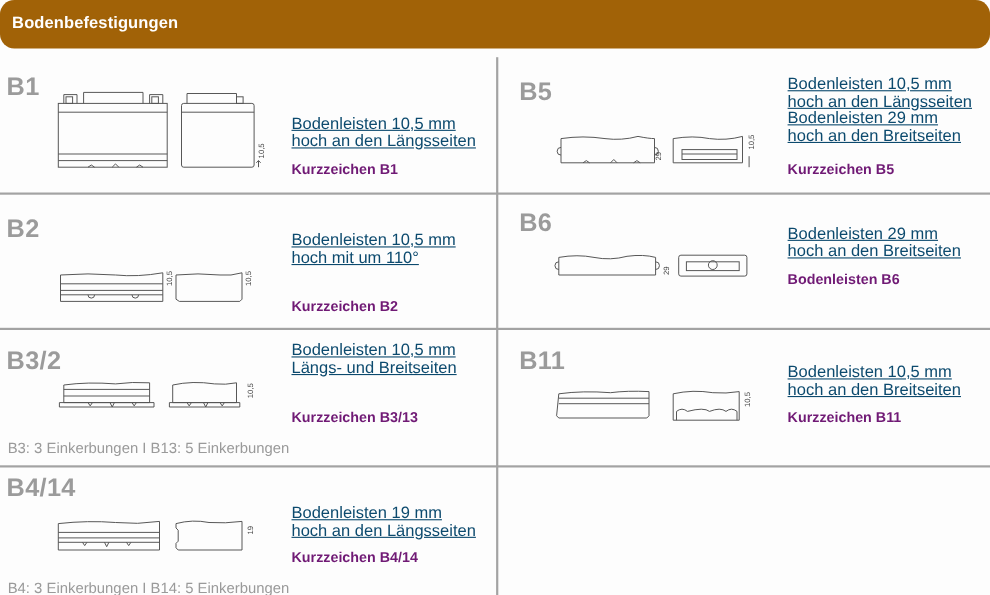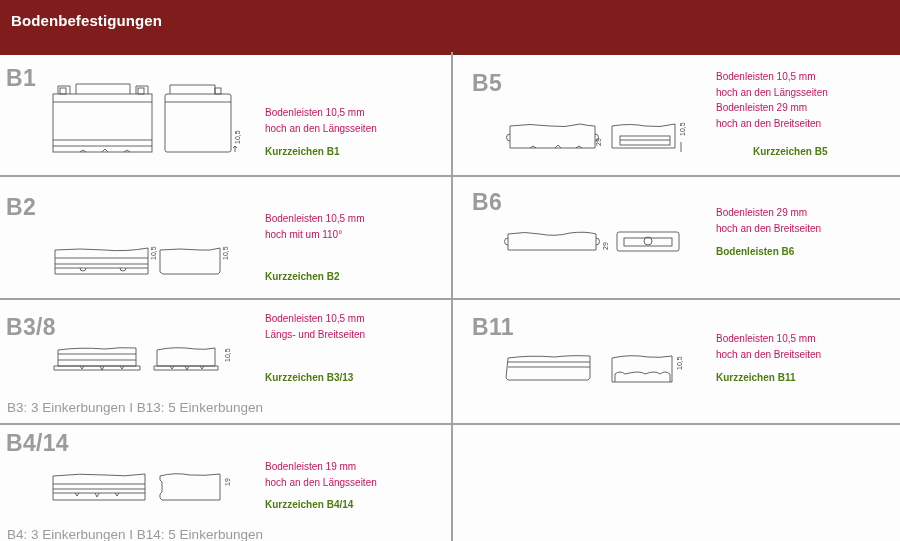--- a/index.html
+++ b/index.html
@@ -1,40 +1,41 @@
 <!DOCTYPE html>
 <html><head>
 <meta charset="utf-8">
 <style>
   * { box-sizing: border-box; margin: 0; padding: 0; }
   html, body { width: 900px; height: 541px; overflow: hidden; background: #fdfdfd; }
   body { font-family: "Liberation Sans", sans-serif; color: #1a1a1a; position: relative; }
 
   .header {
-    position: absolute; left: 0; top: 0; width: 900px; height: 55px;
-    background: #7f1d1d;
+    position: absolute; left: 0; top: 0; width: 900px; height: 44px;
+    background: #a16207;
+    border-radius: 13px;
   }
   .header-title {
     position: absolute; left: 11px; top: 12px;
     font-size: 15px; font-weight: bold; color: #ffffff; letter-spacing: 0.1px;
   }
 
   .vline { position: absolute; left: 451px; top: 52px; width: 2px; height: 489px; background: #a3a3a3; }
   .hline { position: absolute; left: 0; width: 900px; height: 2px; background: #a3a3a3; }
 
   .cell { position: absolute; }
   .code {
     position: absolute; font-size: 23px; font-weight: bold; color: #9b9b9b; letter-spacing: 0.3px; text-align: right;
   }
   .desc {
-    position: absolute; font-size: 10px; line-height: 15.5px; color: #be185d;
+    position: absolute; font-size: 15px; line-height: 15.5px; color: #0c4a6e; text-decoration: underline;
   }
   .desc .line { display: block; white-space: nowrap; }
   .short {
-    position: absolute; font-size: 10px; font-weight: bold; color: #4d7c0f; white-space: nowrap;
+    position: absolute; font-size: 13px; font-weight: bold; color: #701a75; white-space: nowrap;
   }
   .note {
     position: absolute; font-size: 13.5px; color: #9a9a9a; white-space: nowrap;
   }
   .drawing { position: absolute; }
   svg .s { fill: none; stroke: #555; stroke-width: 0.9; }
   svg text { font-family: "Liberation Sans", sans-serif; font-size: 7px; fill: #444; }
 </style>
 </head>
 <body>
@@ -87,21 +88,21 @@
     <line class="s" x1="120" y1="22" x2="170" y2="22"></line>
     <text x="0" y="0" transform="translate(185,18) rotate(-90)">10,5</text>
     <path class="s" d="M181 24 V34"></path>
   </svg>
   <div class="desc" style="left:716px;top:69px">
     <span class="line">Bodenleisten 10,5 mm</span>
     <span class="line">hoch an den Längsseiten</span>
     <span class="line">Bodenleisten 29 mm</span>
     <span class="line">hoch an den Breitseiten</span>
   </div>
-  <span class="short" style="left:753px;top:146px">Kurzzeichen B5</span>
+  <span class="short" style="left:716px;top:146px">Kurzzeichen B5</span>
 </div>
 
 <div class="cell">
   <span class="code" style="left:6px;top:194px">B2</span>
   <svg class="drawing" style="left:50px;top:244px" width="200" height="40">
     <path class="s" d="M5 6 Q30 4 55 6 Q75 8 98 4 V30 H5 Z"></path>
     <line class="s" x1="5" y1="14" x2="98" y2="14"></line>
     <line class="s" x1="5" y1="20" x2="98" y2="20"></line>
     <line class="s" x1="5" y1="24" x2="98" y2="24"></line>
     <path class="s" d="M30 24 a3 3 0 0 0 6 0 M70 24 a3 3 0 0 0 6 0"></path>
@@ -127,21 +128,21 @@
     <circle class="s" cx="148" cy="13" r="4"></circle>
   </svg>
   <div class="desc" style="left:716px;top:205px">
     <span class="line">Bodenleisten 29 mm</span>
     <span class="line">hoch an den Breitseiten</span>
   </div>
   <span class="short" style="left:716px;top:246px">Bodenleisten B6</span>
 </div>
 
 <div class="cell">
-  <span class="code" style="left:6px;top:314px">B3/8</span>
+  <span class="code" style="left:6px;top:314px">B3/2</span>
   <svg class="drawing" style="left:50px;top:344px" width="200" height="40">
     <path class="s" d="M4 22 H90 V26 H4 Z"></path>
     <path class="s" d="M8 6 Q30 3 55 5 Q70 3 86 4 V22 H8 Z"></path>
     <line class="s" x1="8" y1="10" x2="86" y2="10"></line>
     <line class="s" x1="8" y1="16" x2="86" y2="16"></line>
     <path class="s" d="M30 22 l2 3 l2 -3 M50 22 l2 4 l2 -4 M70 22 l2 3 l2 -3"></path>
     <path class="s" d="M104 22 H168 V26 H104 Z"></path>
     <path class="s" d="M107 6 Q125 2 145 5 Q155 6 165 4 V22 H107 Z"></path>
     <path class="s" d="M120 22 l2 3 l2 -3 M135 22 l2 4 l2 -4 M150 22 l2 3 l2 -3"></path>
     <text x="0" y="0" transform="translate(180,18) rotate(-90)">10,5</text>

